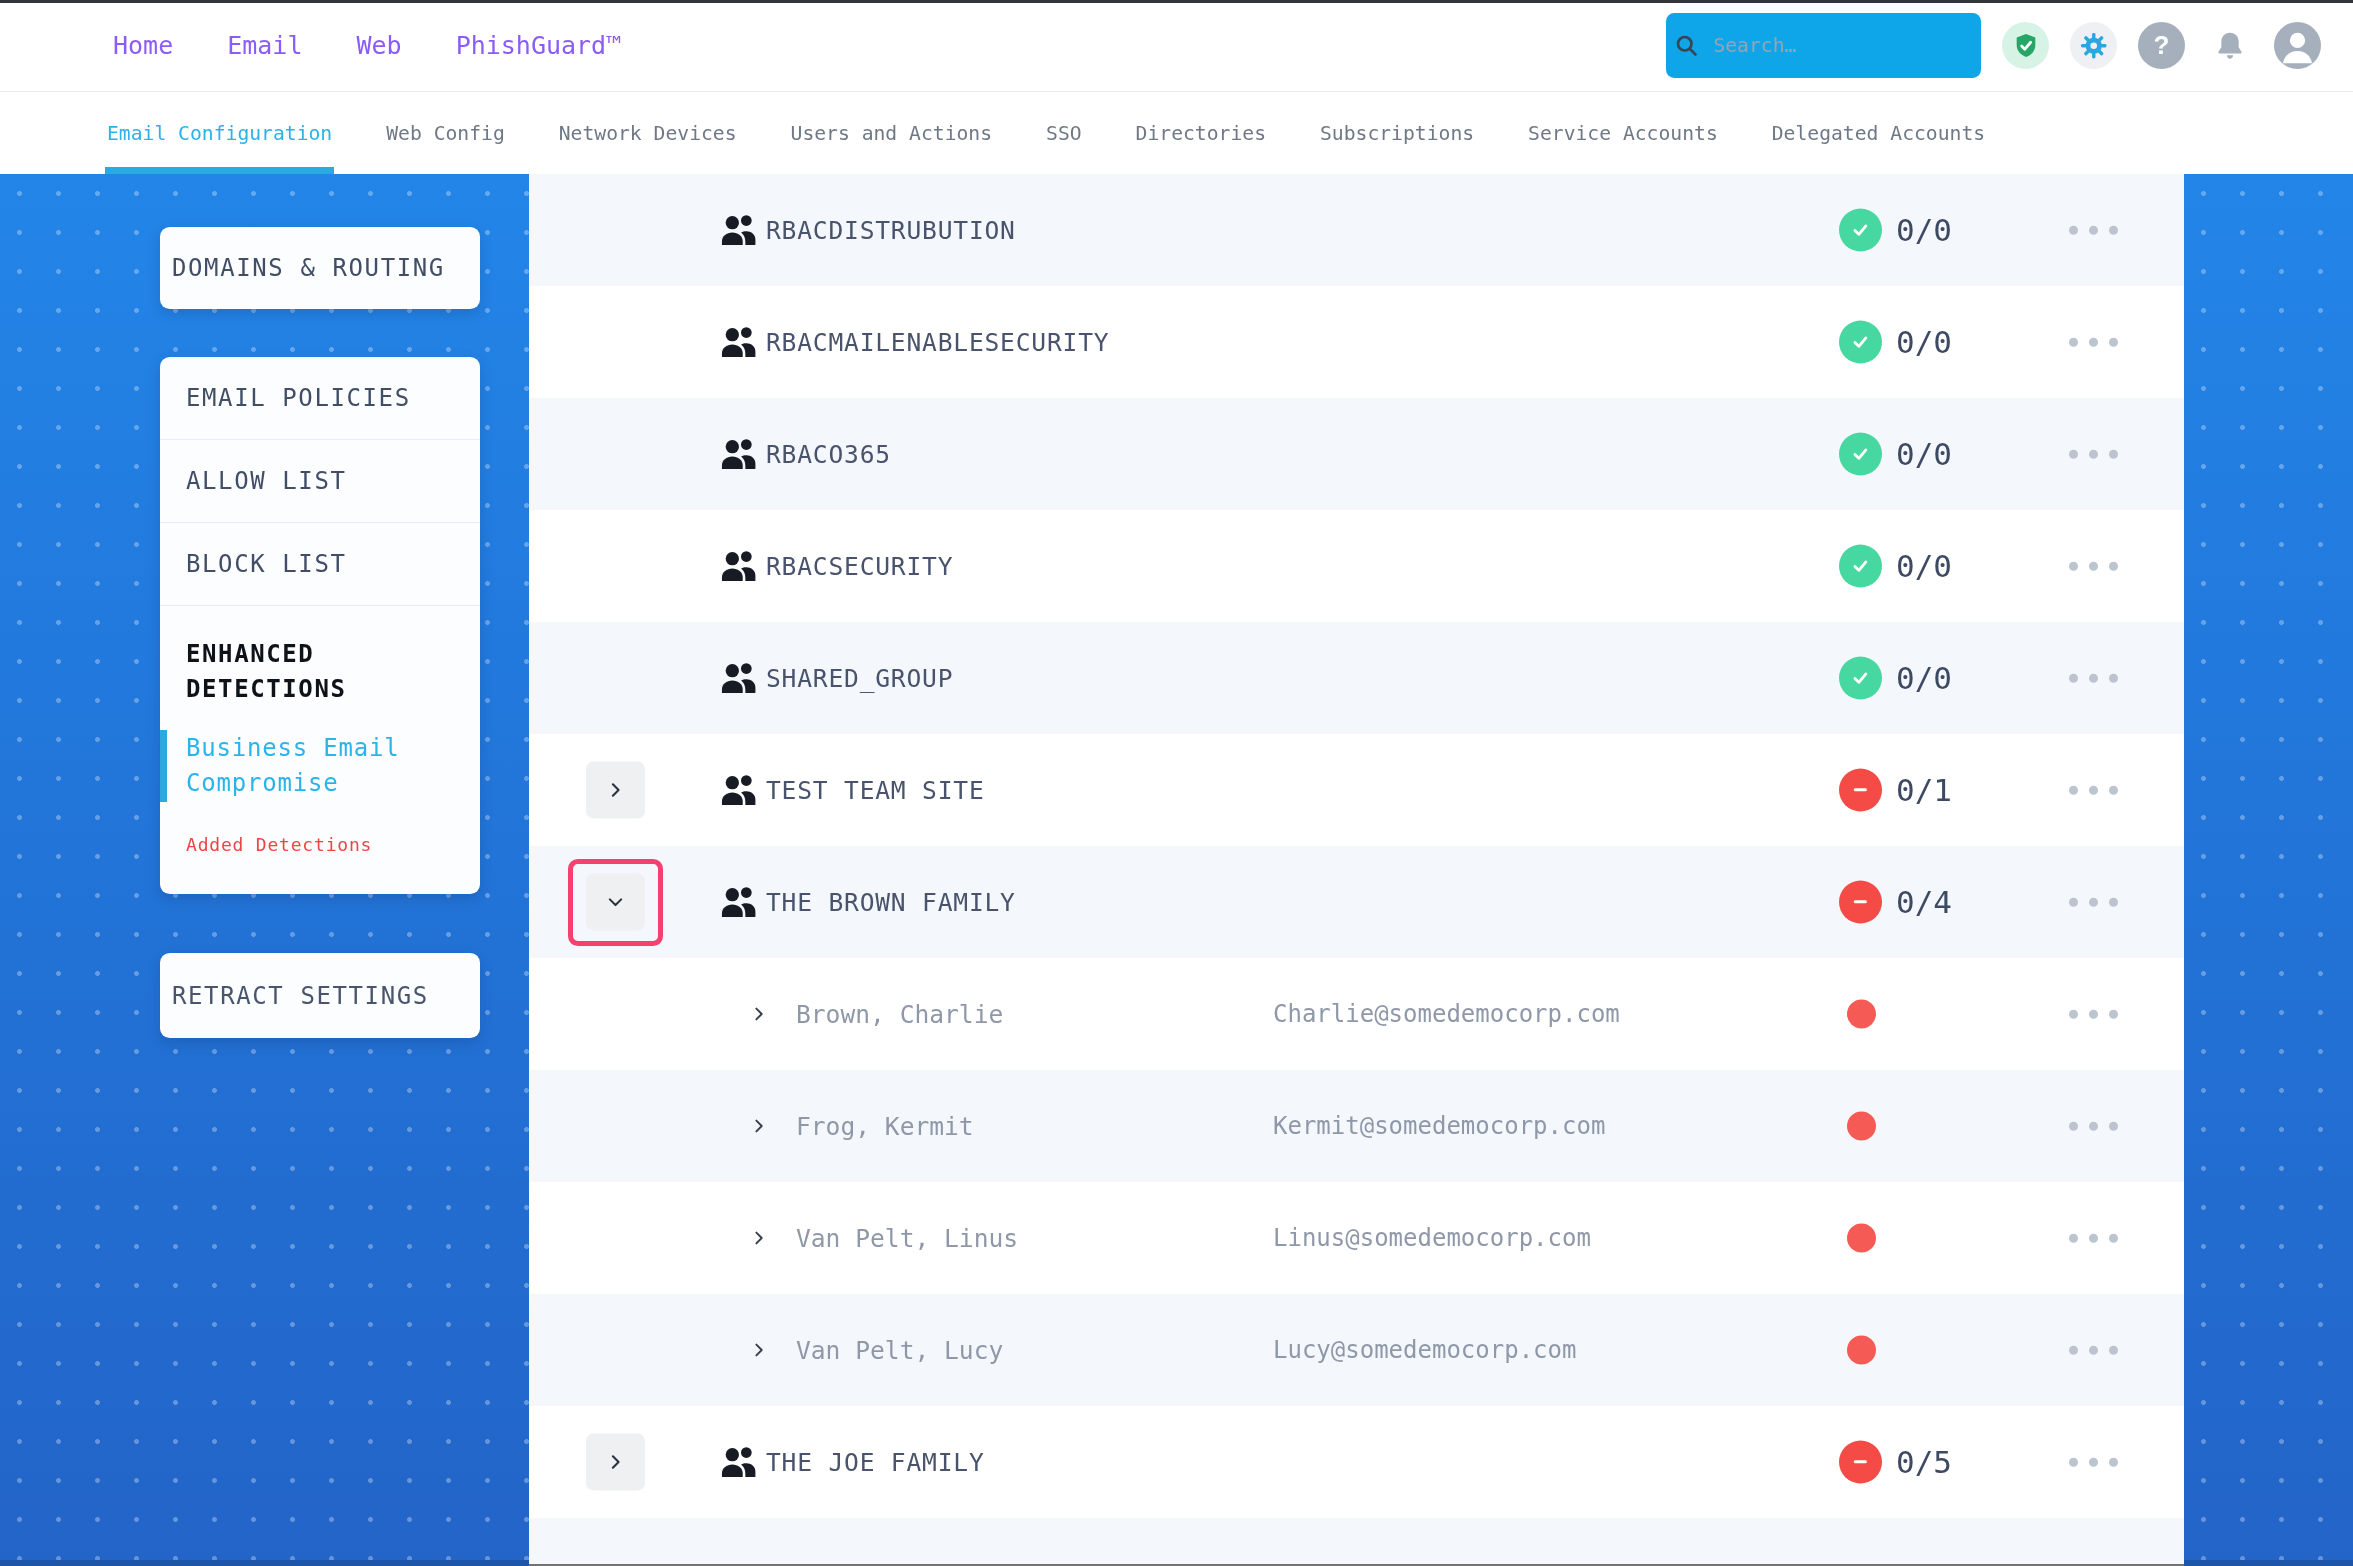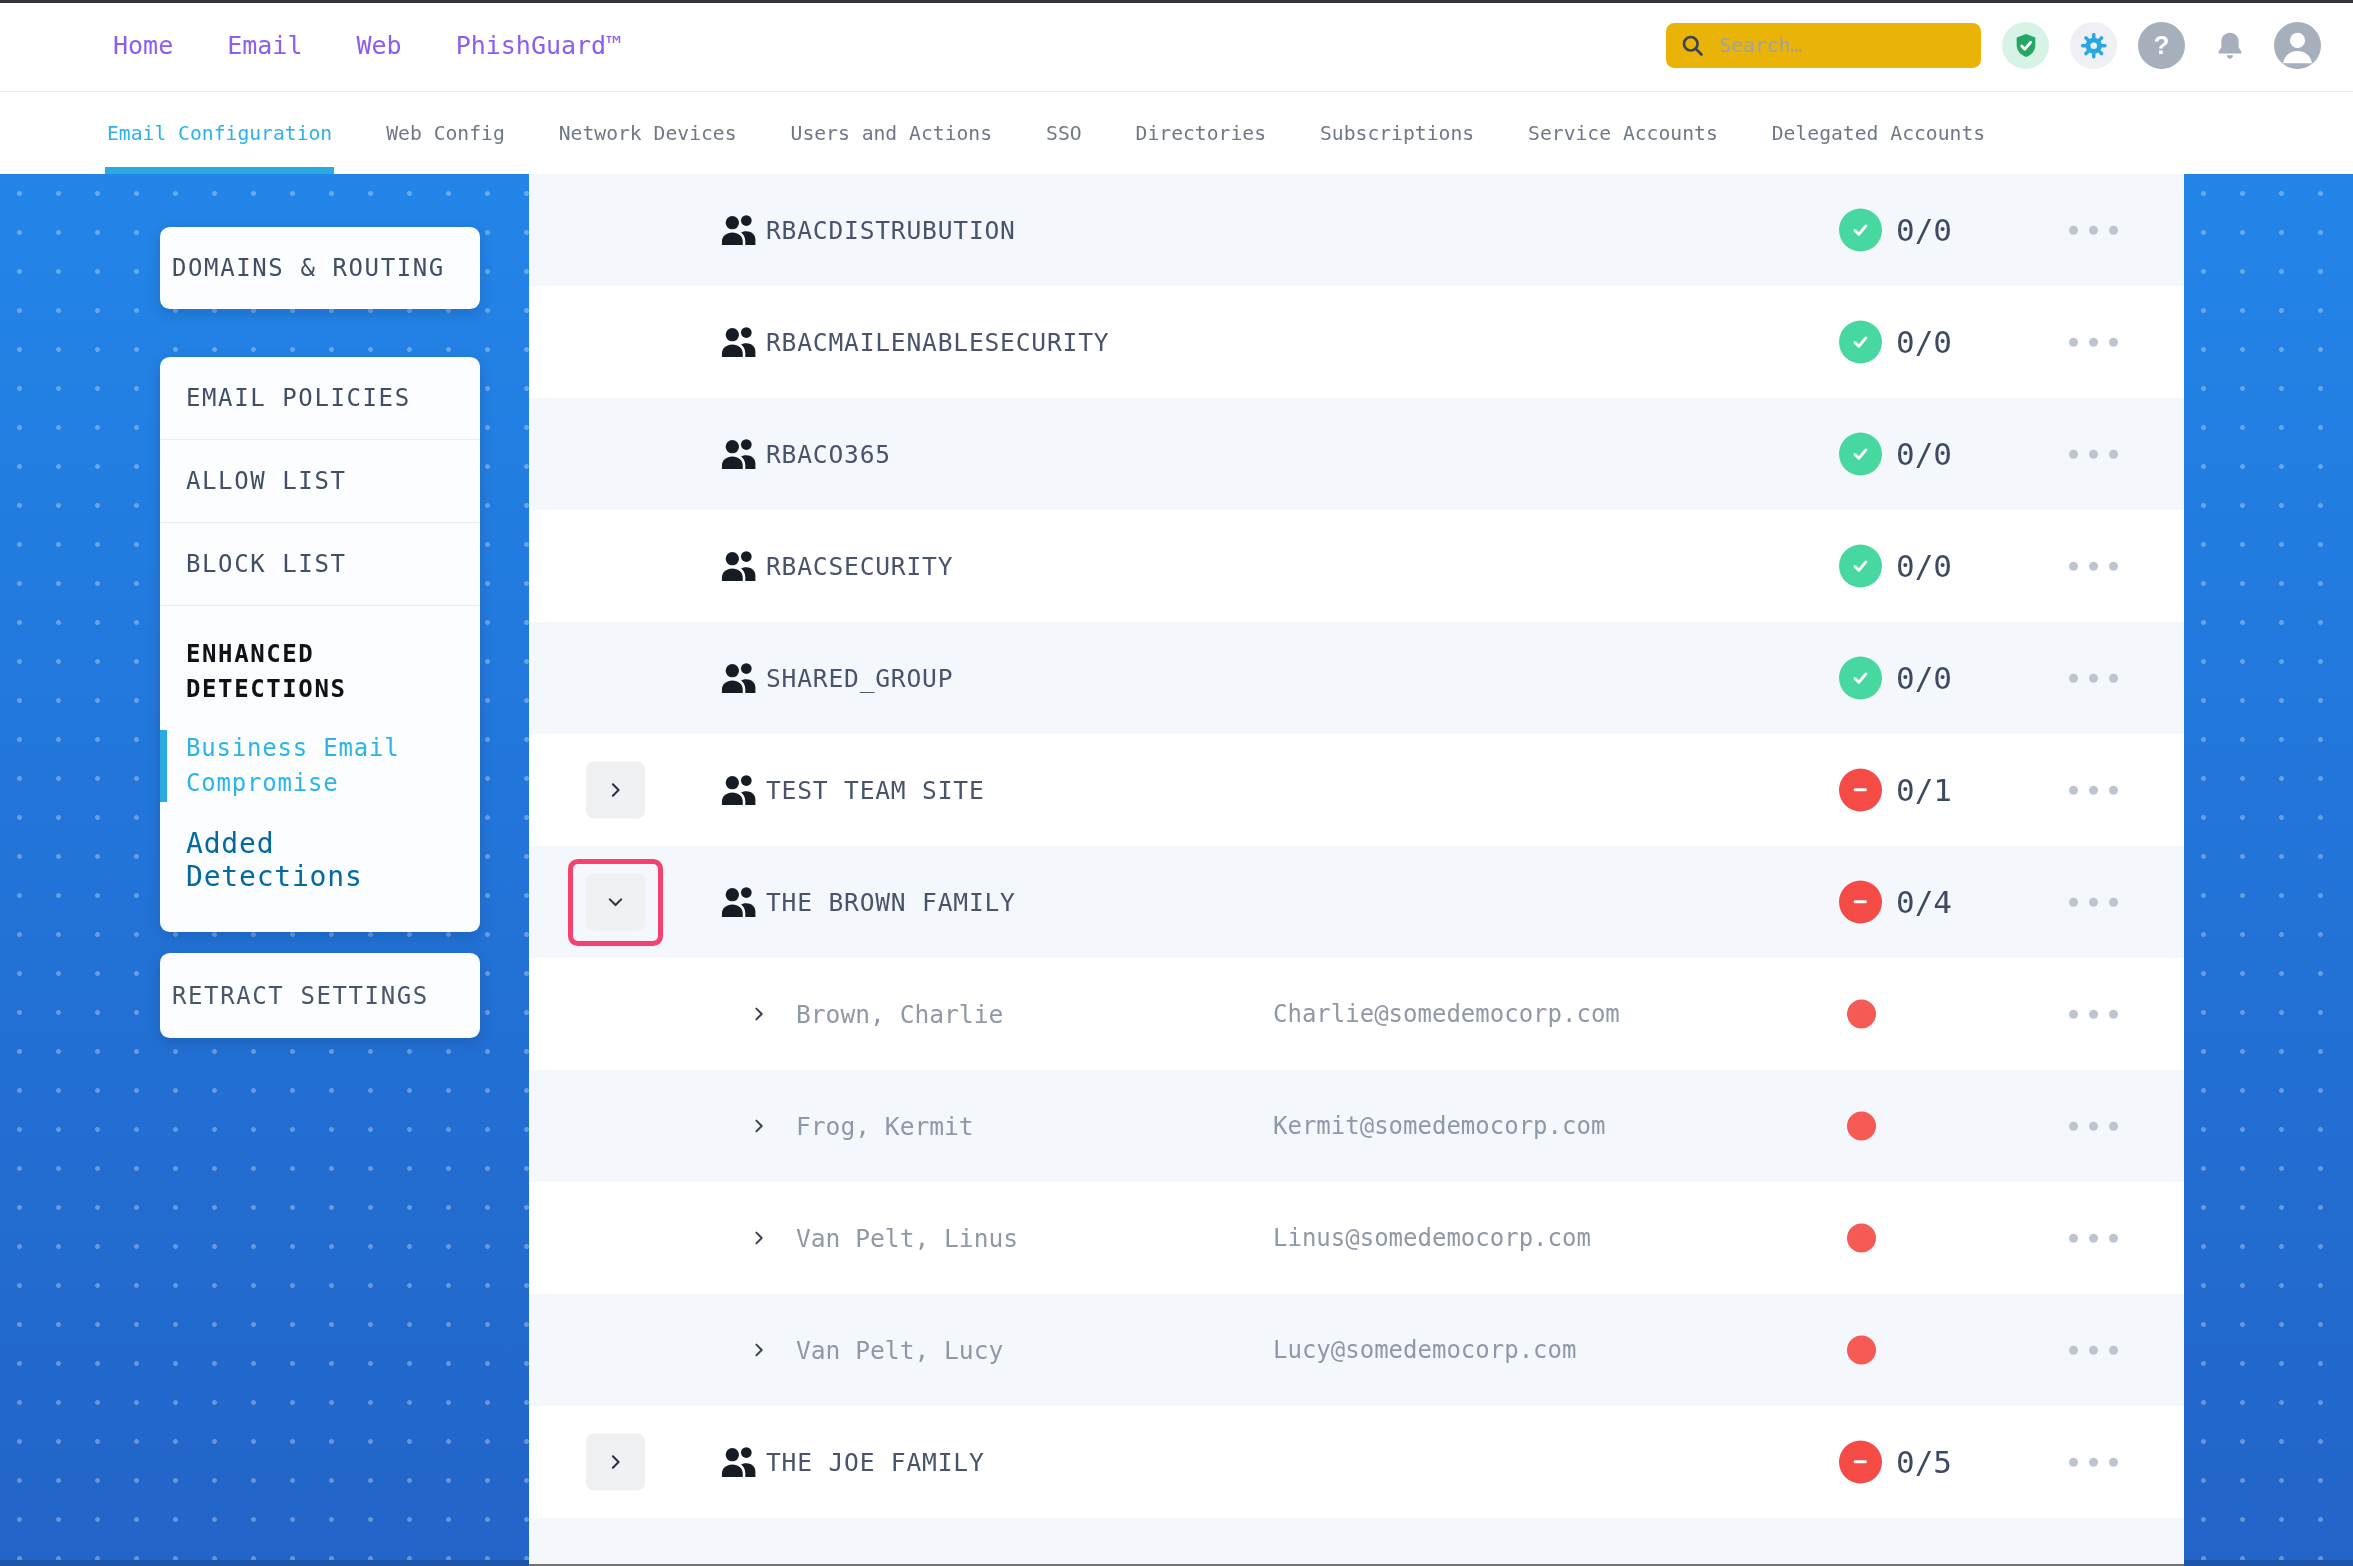--- a/index.html
+++ b/index.html
@@ -13,22 +13,22 @@
   .header { position:relative; height:92px; background:#fff; border-bottom:0.8px solid #e9ebee;
     display:flex; align-items:center; padding:0 33px 0 43px; }
   .brand { display:flex; align-items:center; gap:11.5px; cursor:pointer; }
   .cloud-svg { width:89px; height:52px; flex:0 0 auto; }
   .brand-text { display:flex; flex-direction:column; line-height:1.05; font-family:"Liberation Sans", sans-serif; }
   .brand-title { font-size:27px; font-weight:bold; letter-spacing:2.5px; color:#404247; }
   .brand-sub { font-size:19.7px; font-weight:bold; letter-spacing:2.9px; color:#404247; margin-top:4.9px; }
   .top-nav { display:flex; align-items:center; gap:54px; margin-left:70px; }
   .top-nav-item { font-size:25px; color:#8b5cf6; cursor:pointer; }
   .header-right { margin-left:auto; display:flex; align-items:center; gap:21px; }
-  .search-box { width:315px; height:45px; background:#eab308; border-radius:8.2px;
-    display:flex; align-items:center; gap:14.8px; padding:0 14px; }
+  .search-box { width:315px; height:65px; background:#0ea5e9; border-radius:8.2px;
+    display:flex; align-items:center; gap:14.8px; padding:0 8px; }
   .search-box svg { flex:0 0 auto; }
   .search-input { flex:1; border:none; outline:none; background:transparent;
     font-family:"DejaVu Sans Mono", monospace; font-size:19.7px; color:#3d4756; }
   .search-input::placeholder { color:#9aa3b1; }
   .icon-circle { width:47px; height:47px; border-radius:50%; display:flex; align-items:center;
     justify-content:center; cursor:pointer; flex:0 0 auto; }
   .shield-wrap { background:#d7f3e6; }
   .gear-wrap { background:#eef0f3; }
   .help-wrap { background:#a6afbc; color:#fff; font-family:"Liberation Sans", sans-serif;
     font-weight:bold; font-size:26px; }
@@ -64,22 +64,22 @@
   .card-policies { top:183px; padding-bottom:4.9px; }
   .card-retract { top:779px; height:85px; color:#49556d; }
   .policy-item { height:83px; display:flex; align-items:center; padding-left:26px;
     font-size:24px; letter-spacing:1.6px; color:#414e66; border-bottom:1.6px solid #e8edf3; cursor:pointer; }
   .enhanced-block { padding:31px 24.6px 0 26px; }
   .enhanced-title { font-weight:bold; font-size:24px; letter-spacing:1.6px; color:#0e1219;
     line-height:1.45; cursor:pointer; }
   .bec-item { position:relative; margin-top:24.6px; font-size:24px; letter-spacing:0.8px;
     color:#2bb3ea; line-height:1.45; cursor:pointer; }
   .bec-bar { position:absolute; left:-26px; top:-1.6px; bottom:-1.6px; width:6.6px; background:#29abe2; }
-  .added-item { margin-top:26px; padding-bottom:34px; font-size:28px; letter-spacing:0.8px;
-    color:#0369a1; cursor:pointer; }
+  .added-item { margin-top:33px; padding-bottom:34px; font-size:18px; letter-spacing:0.8px;
+    color:#ef4444; cursor:pointer; }
 
   
   .content { width:1655px; flex:0 0 auto; background:#737373; }
   .row { position:relative; height:112px; }
   .row.light { background:#f4f8fc; }
   .row.white { background:#ffffff; }
   .row.filler { height:46px; }
   .expand-btn { position:absolute; left:57px; top:50%; transform:translateY(-50%);
     width:59px; height:57px; border:none; border-radius:7.4px; background:#eef0f2;
     display:flex; align-items:center; justify-content:center; cursor:pointer; }

